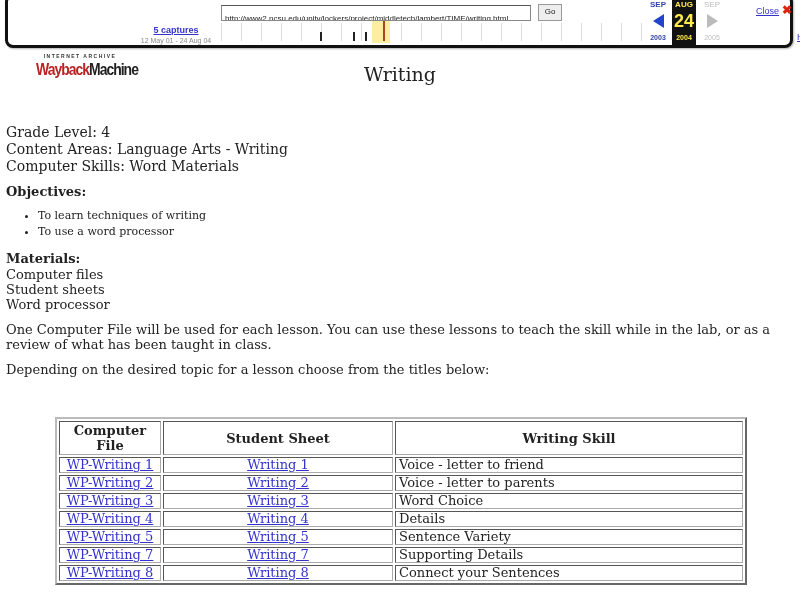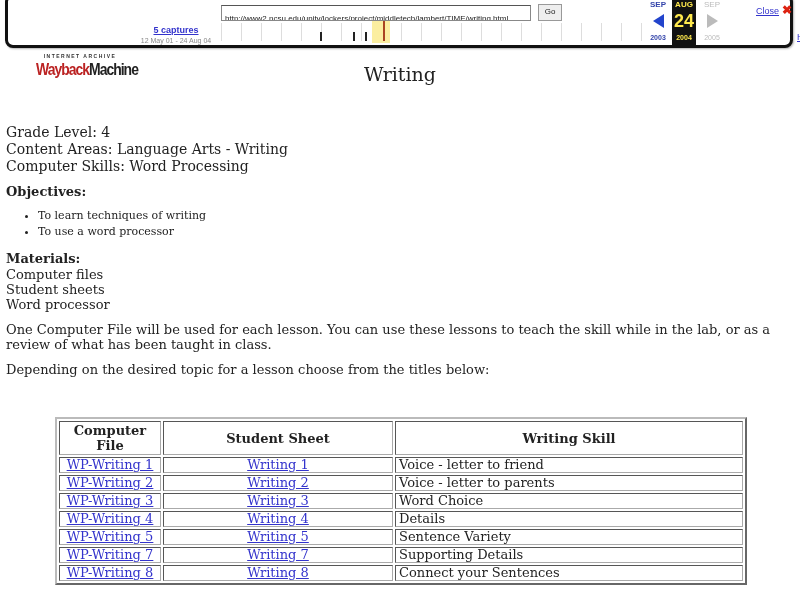--- a/index.html
+++ b/index.html
@@ -151,21 +151,21 @@
   <div class="wb-help">
     <a href="#">Help</a><span class="q">?</span>
   </div>
 </div>
 
 <div class="page-title">Writing</div>
 
 <div class="content">
   <span class="line">Grade Level: 4</span>
   <span class="line">Content Areas: Language Arts - Writing</span>
-  <span class="line">Computer Skills: Word Processing</span>
+  <span class="line">Computer Skills: Word Materials</span>
 
   <h4 style="margin-top:8px">Objectives:</h4>
   <ul>
     <li>To learn techniques of writing</li>
     <li>To use a word processor</li>
   </ul>
 
   <h4>Materials:</h4>
   <span class="mat-line">Computer files</span>
   <span class="mat-line">Student sheets</span>

